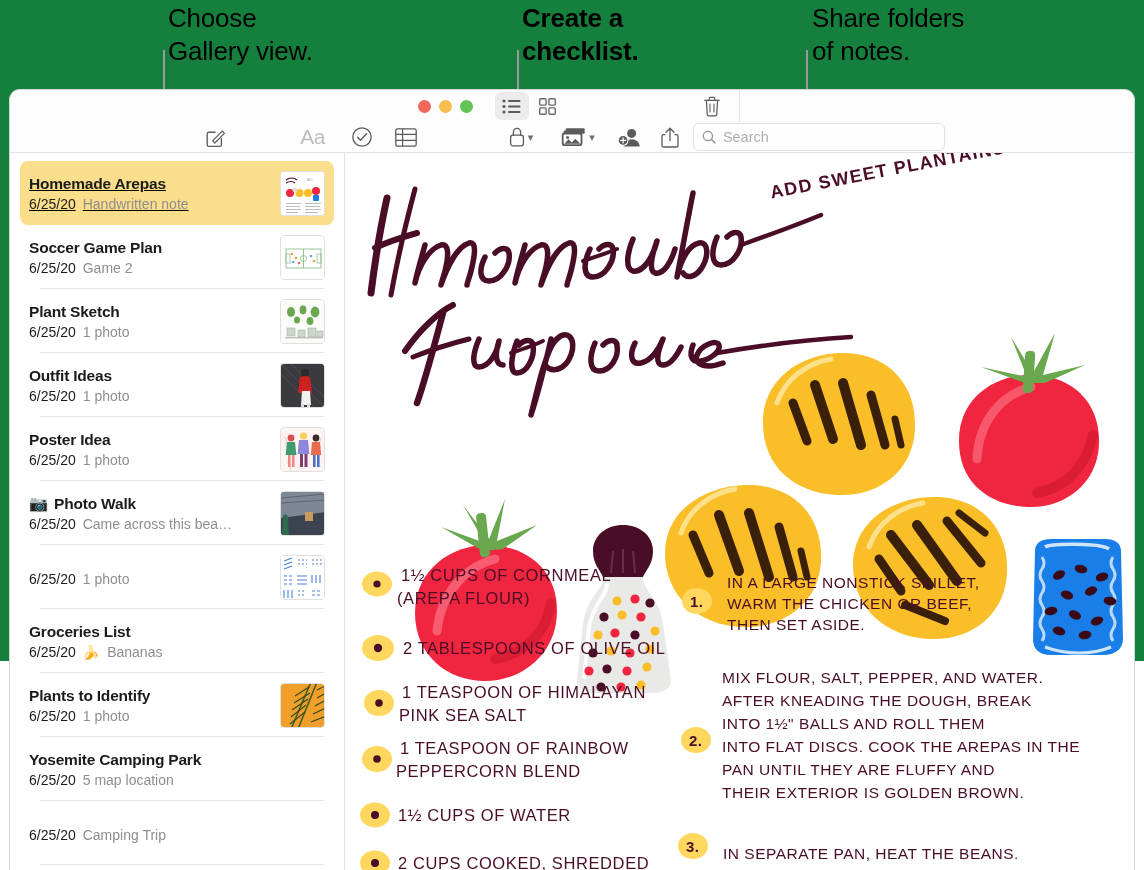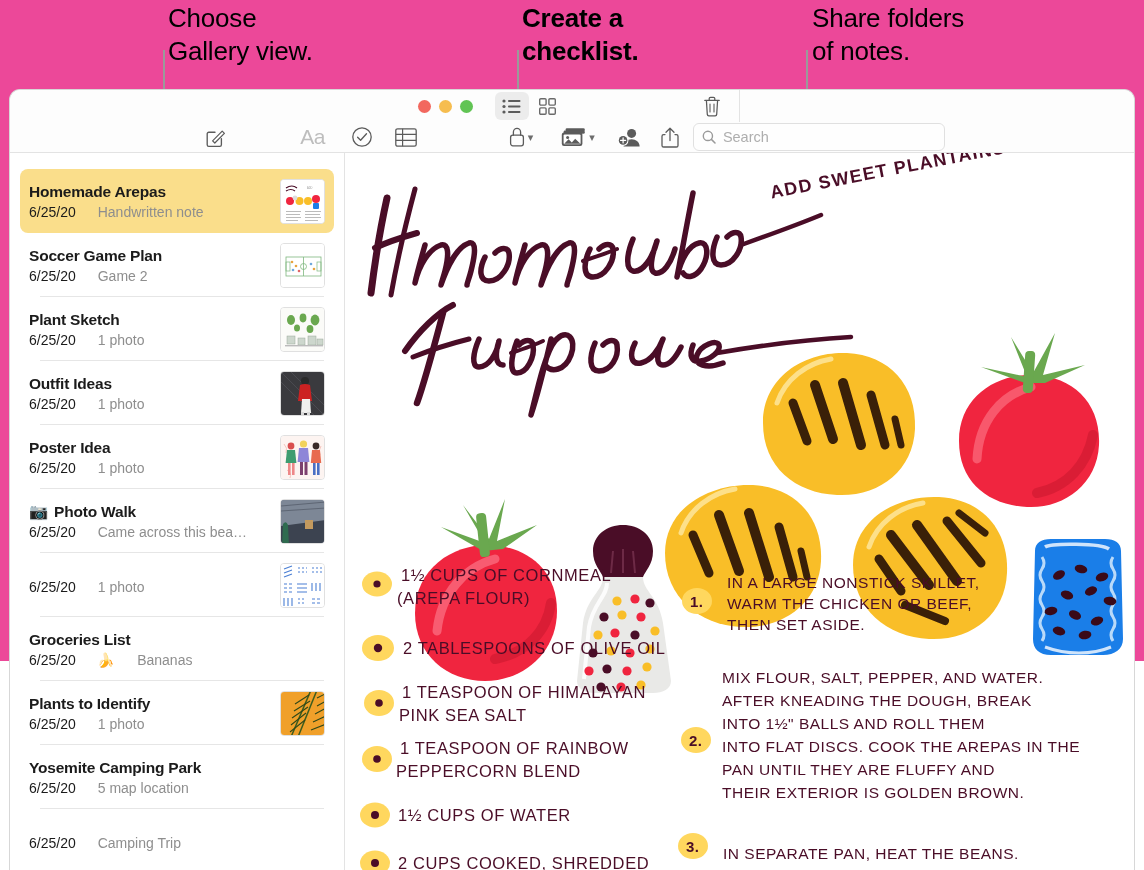--- a/index.html
+++ b/index.html
@@ -2,21 +2,21 @@
 <html><head>
 <meta charset="utf-8">
 <style>
   * { box-sizing: border-box; margin: 0; padding: 0; }
   html, body {
     width: 1144px; height: 870px;
     background: #ffffff;
     font-family: "Liberation Sans", sans-serif;
     overflow: hidden;
   }
-  .page { position: relative; width: 1144px; height: 661px; background:#ec4899; }
+  .page { position: relative; width: 1144px; height: 661px; background:#15803d; }
 
   
   .callout-text {
     position: absolute;
     font-size: 26px;
     line-height: 33px;
     color: #000000;
     letter-spacing: -0.2px;
     white-space: pre-line;
   }
@@ -124,21 +124,21 @@
     height: 1px; background: #e6e6e6;
   }
   .note-info { flex: 1; min-width: 0; }
   .note-title {
     font-size: 15.5px; font-weight: bold; color: #1b1b1b;
     letter-spacing: -0.2px; white-space: nowrap; overflow: hidden;
     display: flex; align-items: center; gap: 6px;
   }
   .note-sub {
     font-size: 14px; color: #8e8e8e; margin-top: 3px;
-    display: flex; align-items: center; gap: 22px; white-space: nowrap;
+    display: flex; align-items: center; gap: 7px; white-space: nowrap;
   }
   .note-date { color: #1b1b1b; }
   .thumb {
     width: 45px; height: 45px;
     border-radius: 4px;
     border: 1px solid #e0e0e0;
     background: #fff;
     overflow: hidden; flex: none;
   }
   .thumb svg { display: block; }
@@ -293,21 +293,21 @@
           <span class="search-placeholder">Search</span>
         </div>
 
       </div>
     </div>
 
     <div class="body">
 
       <div class="sidebar">
 
-        <div class="note-row selected" style="margin-top:16px;">
+        <div class="note-row selected" style="margin-top:8px;text-decoration:underline;">
           <div class="note-info">
             <div class="note-title">
                 <span>Homemade Arepas</span>
               </div>
             <div class="note-sub">
               <span class="note-date">6/25/20</span>
               <span>Handwritten note</span>
             </div>
           </div>
           <div class="thumb">

